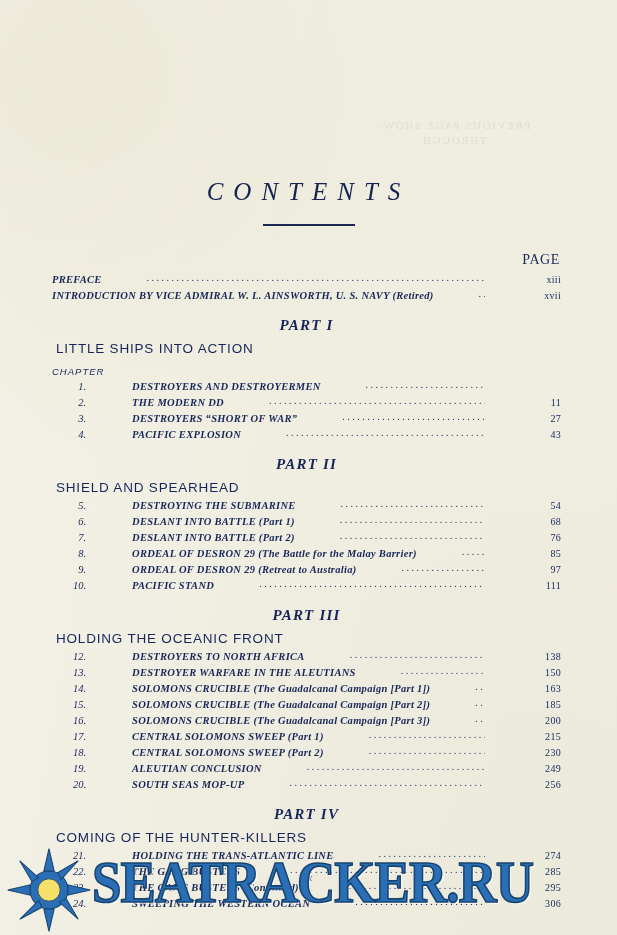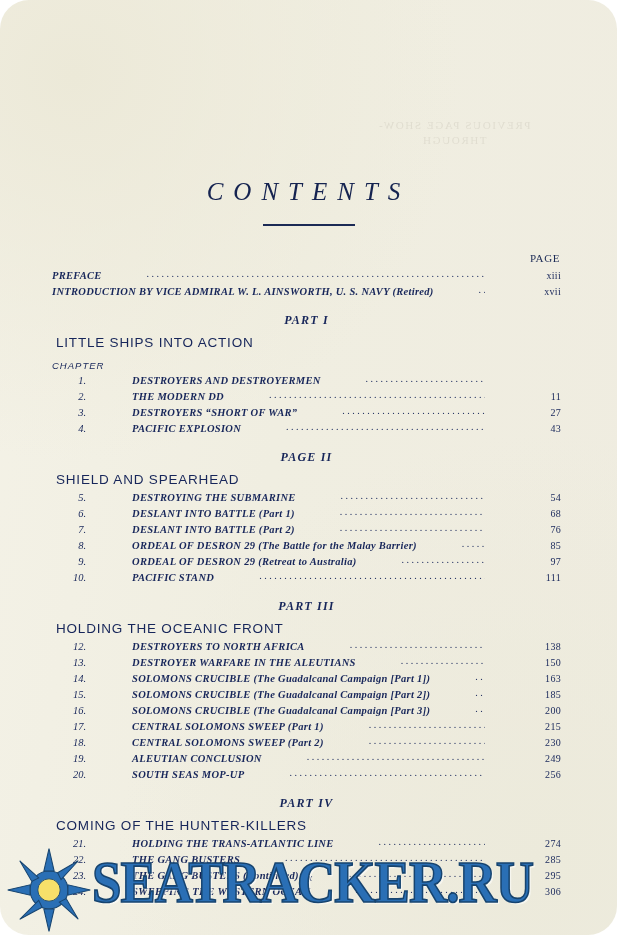--- a/index.html
+++ b/index.html
@@ -18,21 +18,20 @@
   
   #page {
     position: absolute;
     left: 0; top: 0;
     width: 617px; height: 935px;
     background: #f2f0e4;
     background-image:
       radial-gradient(circle at 12% 8%, #ece9d8 0%, rgba(236,233,216,0) 38%),
       radial-gradient(circle at 88% 92%, #eceadb 0%, rgba(236,234,219,0) 42%),
       linear-gradient(100deg, #f4f2e7 0%, #f0eee1 45%, #efece0 100%);
-    border-radius: 29px;
   }
   
   #ghost {
     position: absolute;
     top: 118px; right: 58px;
     width: 210px;
     text-align: center;
     color: rgba(120,118,100,0.13);
     font-size: 11px;
     line-height: 15px;
@@ -64,21 +63,21 @@
     background: #1b2a55;
     margin: 18px auto 0 auto;
   }
 
   .body {
     margin: 26px 56px 0 52px;
   }
 
   .page-head {
     text-align: right;
-    font-size: 11px;
+    font-size: 14px;
     letter-spacing: 0.6px;
     color: #1b2a55;
     margin-bottom: 4px;
     padding-right: 1px;
   }
 
   
   .row {
     display: flex;
     align-items: baseline;
@@ -125,21 +124,21 @@
   .front-row .pg { font-size: 10px; }
   .front-matter { margin-left: 0px; }
   .front-matter .row { margin-left: 0px; }
 
   .chapter-rows { margin-left: 14px; margin-top: 2px; }
 
   .part-label {
     text-align: center;
     font-style: italic;
     font-weight: bold;
-    font-size: 12px;
+    font-size: 15px;
     letter-spacing: 1.2px;
     margin: 13px 0 7px 0;
     color: #17265a;
   }
   .part-title {
     font-size: 13.5px;
     letter-spacing: 0.8px;
     color: #17265a;
     margin: 0 0 3px 4px;
     font-family: "Liberation Sans", sans-serif;
@@ -239,21 +238,21 @@
           <span class="pg">27</span>
         </div>
         <div class="row">
           <span class="num">4.</span>
           <span class="lbl">PACIFIC EXPLOSION</span>
           <span class="dots"></span>
           <span class="pg">43</span>
         </div>
       </div>
 
-      <div class="part-label">PAGE II</div>
+      <div class="part-label">PART II</div>
       <div class="part-title">SHIELD AND SPEARHEAD</div>
       <div class="chapter-rows">
         <div class="row">
           <span class="num">5.</span>
           <span class="lbl">DESTROYING THE SUBMARINE</span>
           <span class="dots"></span>
           <span class="pg">54</span>
         </div>
         <div class="row">
           <span class="num">6.</span>

